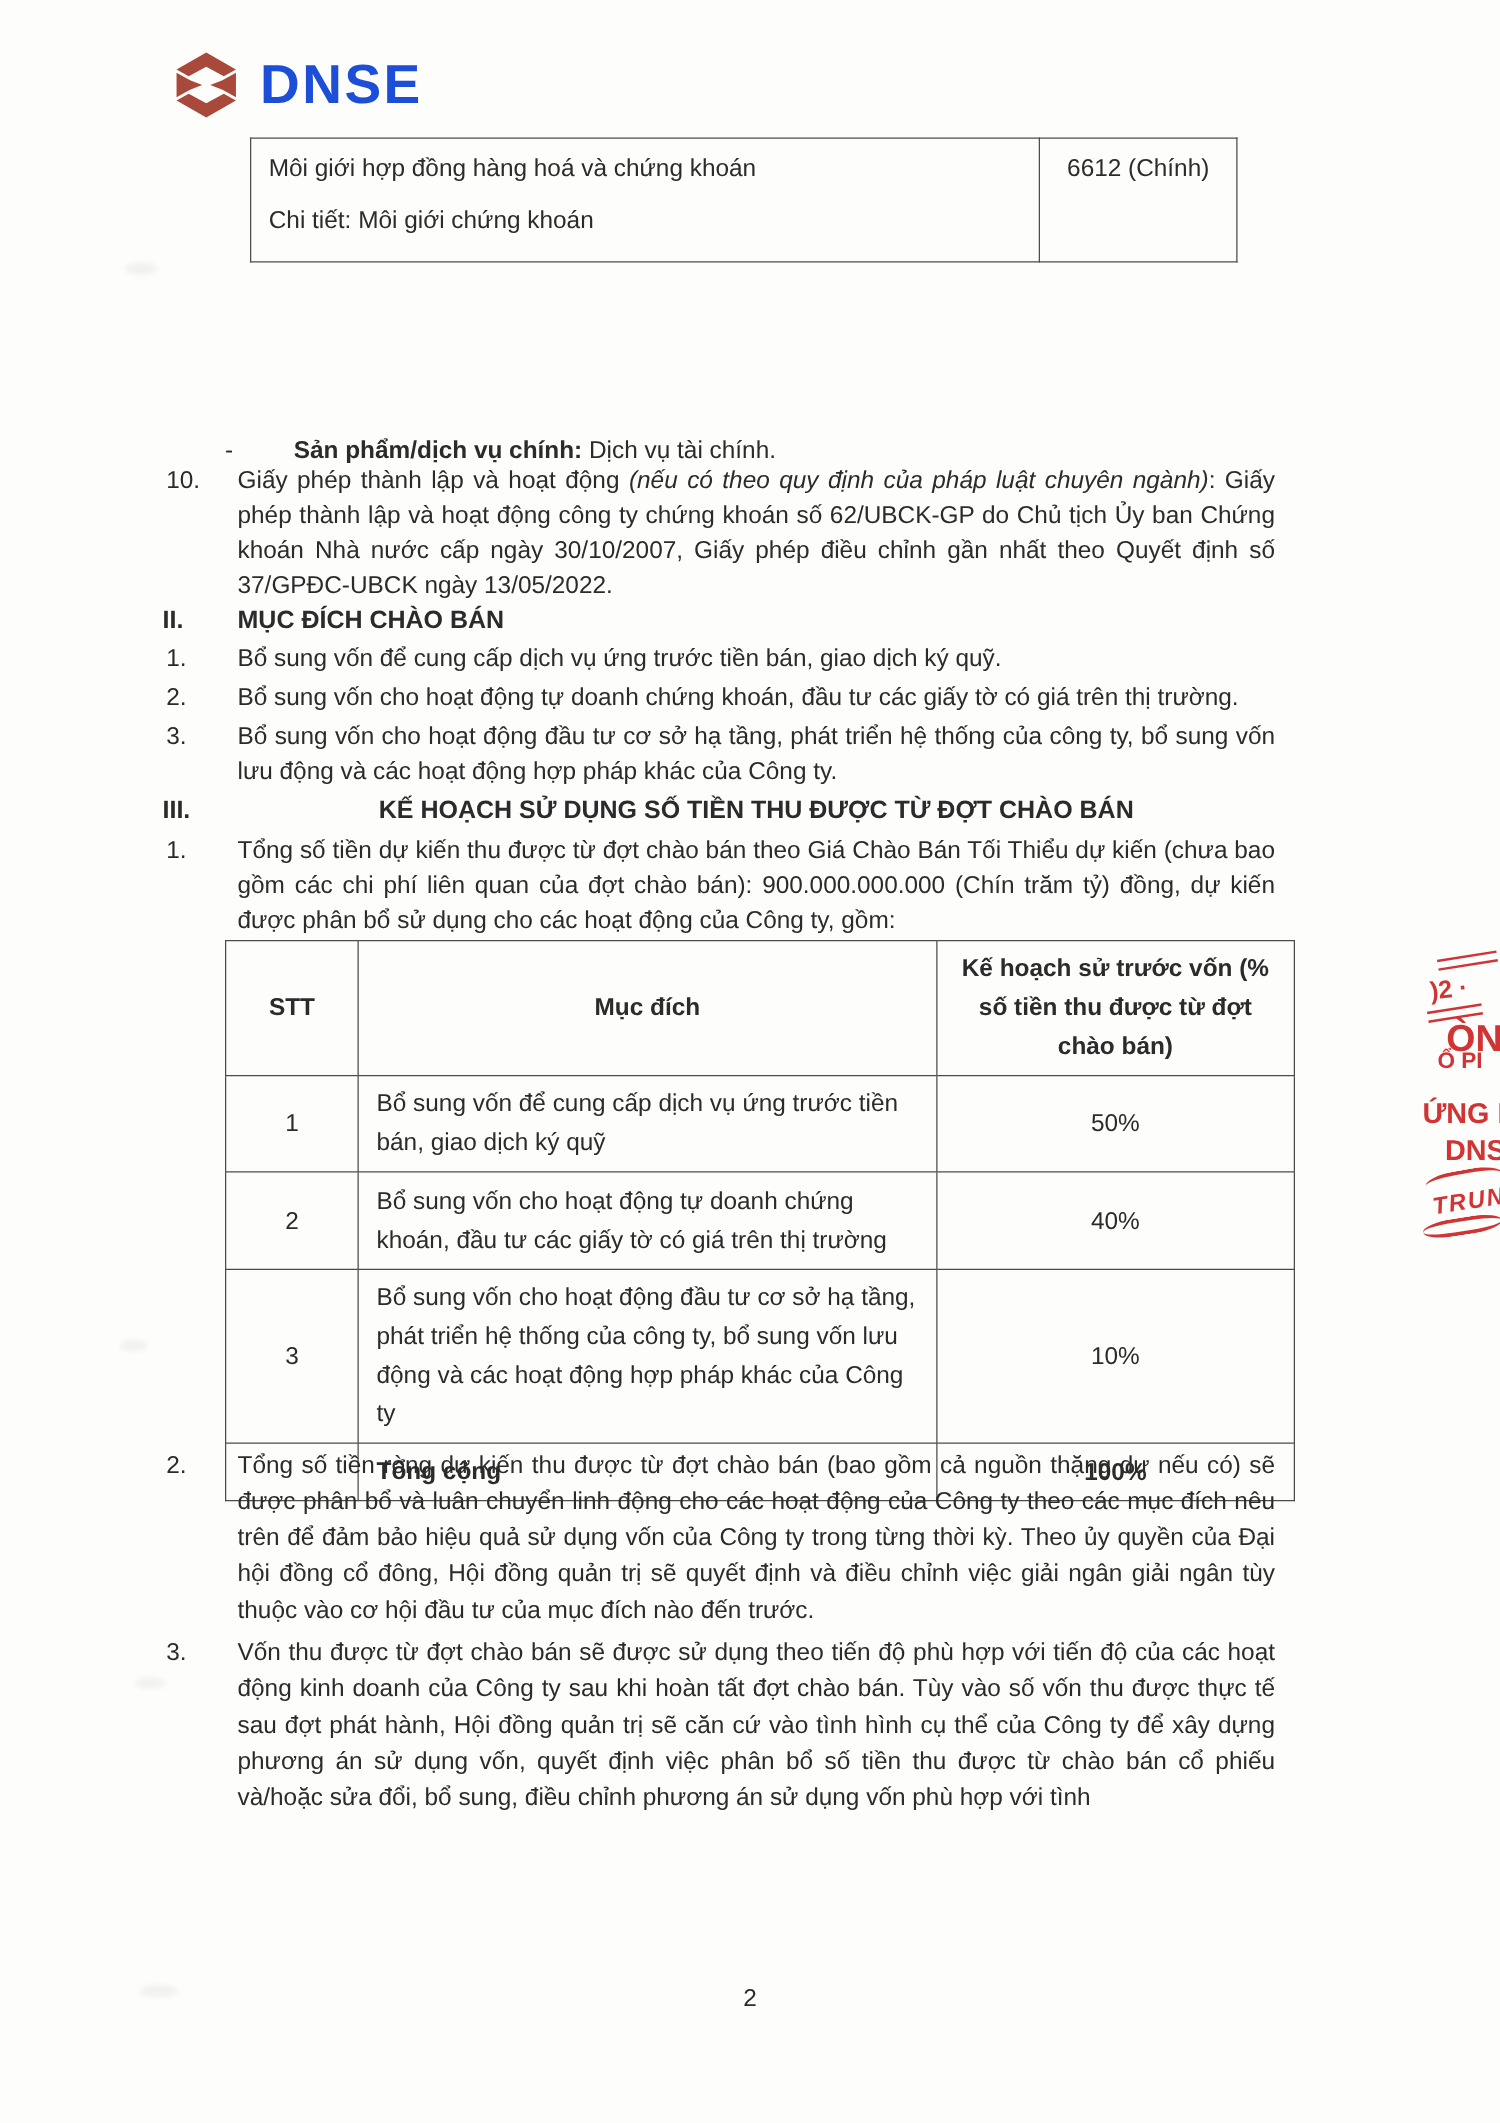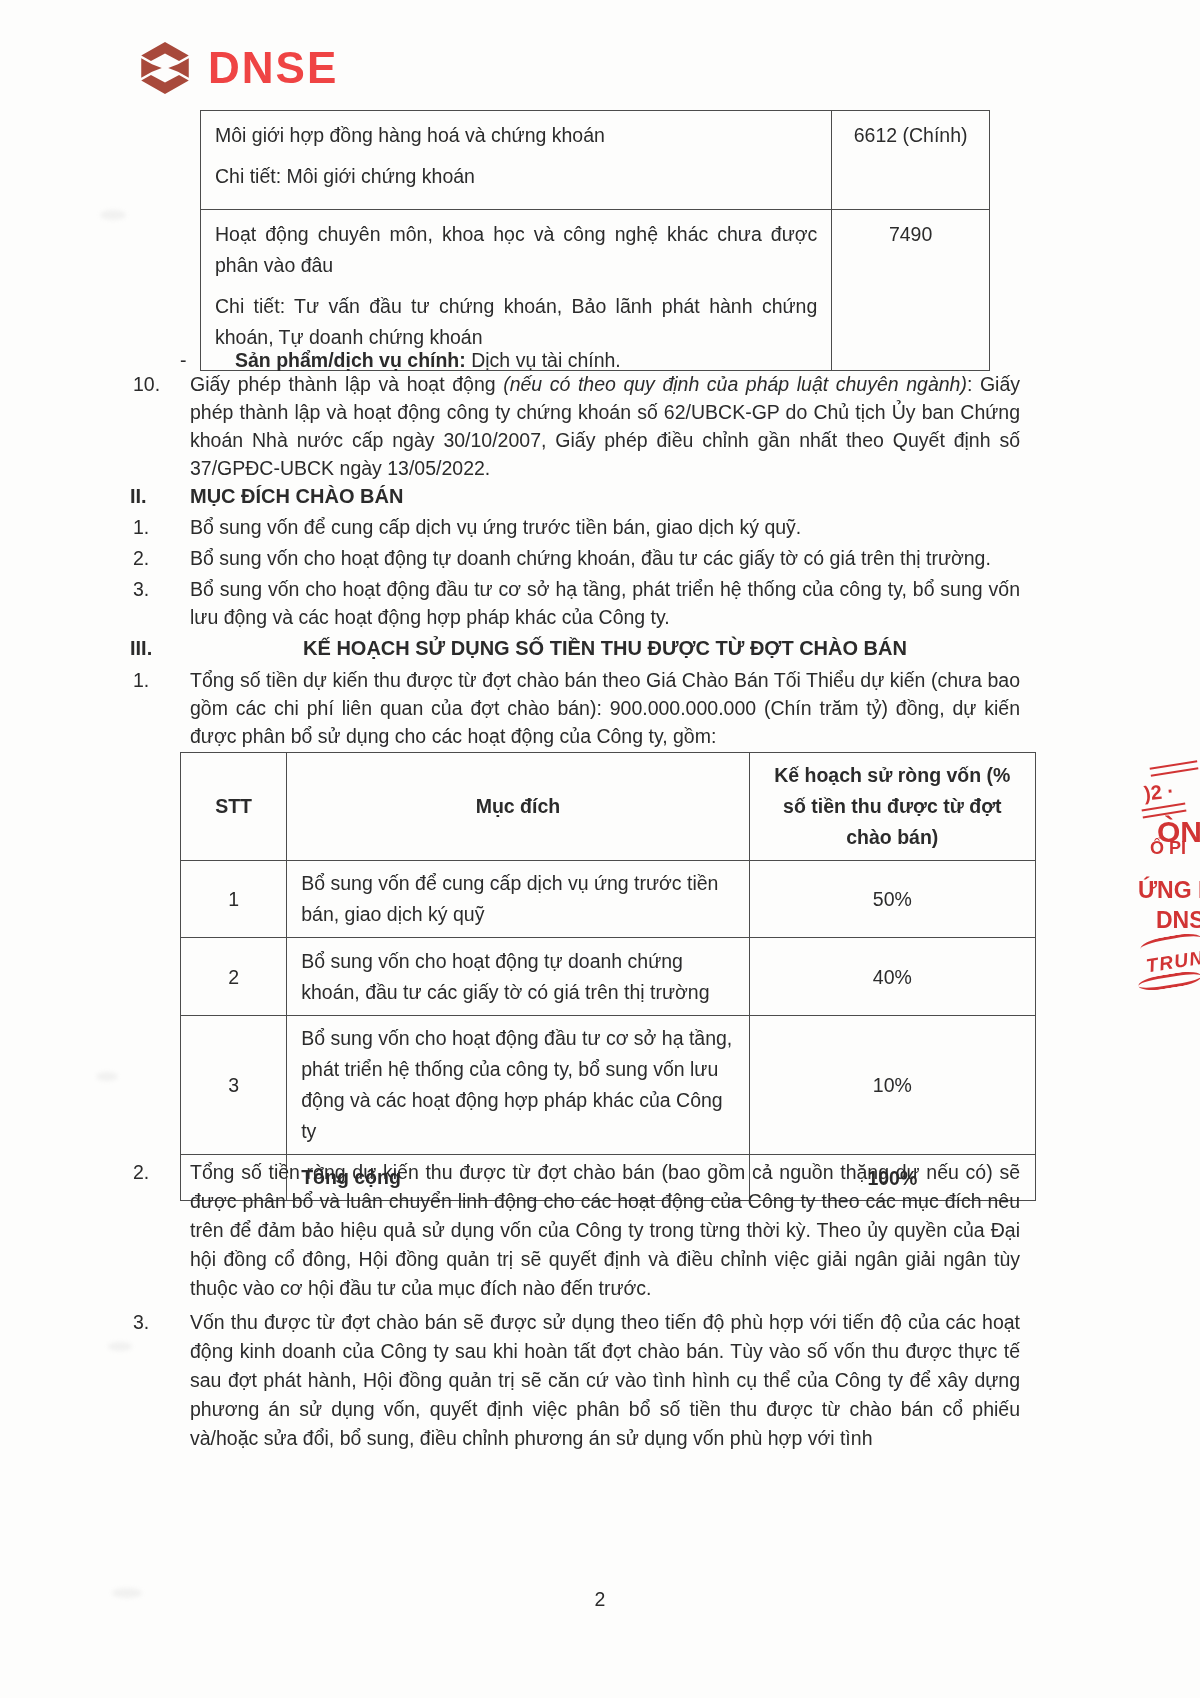--- a/index.html
+++ b/index.html
@@ -4,21 +4,21 @@
 <style>
   html,body{margin:0;padding:0;background:#e9e9e9;}
   .page{
     position:relative;width:1200px;height:1698px;margin:0 auto;
     background:#fdfdfc;overflow:hidden;color:#2b2b2b;
     font-family:"Liberation Sans", sans-serif;font-size:19.5px;line-height:28px;
   }
   
   .logo{position:absolute;left:138px;top:38px;display:flex;align-items:center;gap:16px;}
   .logo-icon polygon{fill:#a8493b;}
-  .logo-text{font-size:44px;font-weight:bold;color:#ef4444;letter-spacing:2px;line-height:1;}
+  .logo-text{font-size:44px;font-weight:bold;color:#1d4ed8;letter-spacing:2px;line-height:1;}
   
   table{border-collapse:collapse;}
   .tbl{position:absolute;background:#fdfdfc;}
   .tbl td,.tbl th{border:1.6px solid #4c4c4c;padding:7px 14px;vertical-align:top;margin-top:26px;}
   .tbl1{left:200px;top:110px;width:790px;}
   .tbl1 td.act{width:655px;line-height:31px;}
   .tbl1 td.act .para{margin:2px 0 10px 0;text-align:justify;}
   .tbl1 td.code{width:135px;text-align:center;padding-top:10px;}
   .row1{height:84px;} .row2{height:146px;}
   .tbl2{left:180px;top:752px;width:856px;}
@@ -72,27 +72,20 @@
 
   <table class="tbl tbl1">
     <tbody>
       <tr class="row1">
         <td class="act">
           <div class="para">Môi giới hợp đồng hàng hoá và chứng khoán</div>
           <div class="para">Chi tiết: Môi giới chứng khoán</div>
         </td>
         <td class="code">6612 (Chính)</td>
       </tr>
-      <tr class="row2">
-        <td class="act">
-          <div class="para">Hoạt động chuyên môn, khoa học và công nghệ khác chưa được phân vào đâu</div>
-          <div class="para">Chi tiết: Tư vấn đầu tư chứng khoán, Bảo lãnh phát hành chứng khoán, Tự doanh chứng khoán</div>
-        </td>
-        <td class="code">7490</td>
-      </tr>
     </tbody>
   </table>
 
   <div class="dashline">
     <span class="dash">-</span><span class="bold">Sản phẩm/dịch vụ chính:</span><span> Dịch vụ tài chính.</span>
   </div>
 
   <div class="item" style="top:370px;">
     <span class="num">10.</span>
     <div class="body"><span>Giấy phép thành lập và hoạt động </span><span class="it">(nếu có theo quy định của pháp luật chuyên ngành)</span><span>: Giấy phép thành lập và hoạt động công ty chứng khoán số 62/UBCK-GP do Chủ tịch Ủy ban Chứng khoán Nhà nước cấp ngày 30/10/2007, Giấy phép điều chỉnh gần nhất theo Quyết định số 37/GPĐC-UBCK ngày 13/05/2022.</span></div>
@@ -124,21 +117,21 @@
   <div class="item" style="top:666px;">
     <span class="num">1.</span>
     <div class="body">Tổng số tiền dự kiến thu được từ đợt chào bán theo Giá Chào Bán Tối Thiểu dự kiến (chưa bao gồm các chi phí liên quan của đợt chào bán): 900.000.000.000 (Chín trăm tỷ) đồng, dự kiến được phân bổ sử dụng cho các hoạt động của Công ty, gồm:</div>
   </div>
 
   <table class="tbl tbl2">
     <thead>
       <tr class="h-header">
         <th class="c-stt">STT</th>
         <th class="c-purpose">Mục đích</th>
-        <th class="c-plan">Kế hoạch sử ròng vốn (% số tiền thu được từ đợt chào bán)</th>
+        <th class="c-plan">Kế hoạch sử trước vốn (% số tiền thu được từ đợt chào bán)</th>
       </tr>
     </thead>
     <tbody>
       <tr class="h-r1">
         <td class="c-stt">1</td>
         <td class="c-purpose">Bổ sung vốn để cung cấp dịch vụ ứng trước tiền bán, giao dịch ký quỹ</td>
         <td class="c-plan">50%</td>
       </tr>
       <tr class="h-r2">
         <td class="c-stt">2</td>

